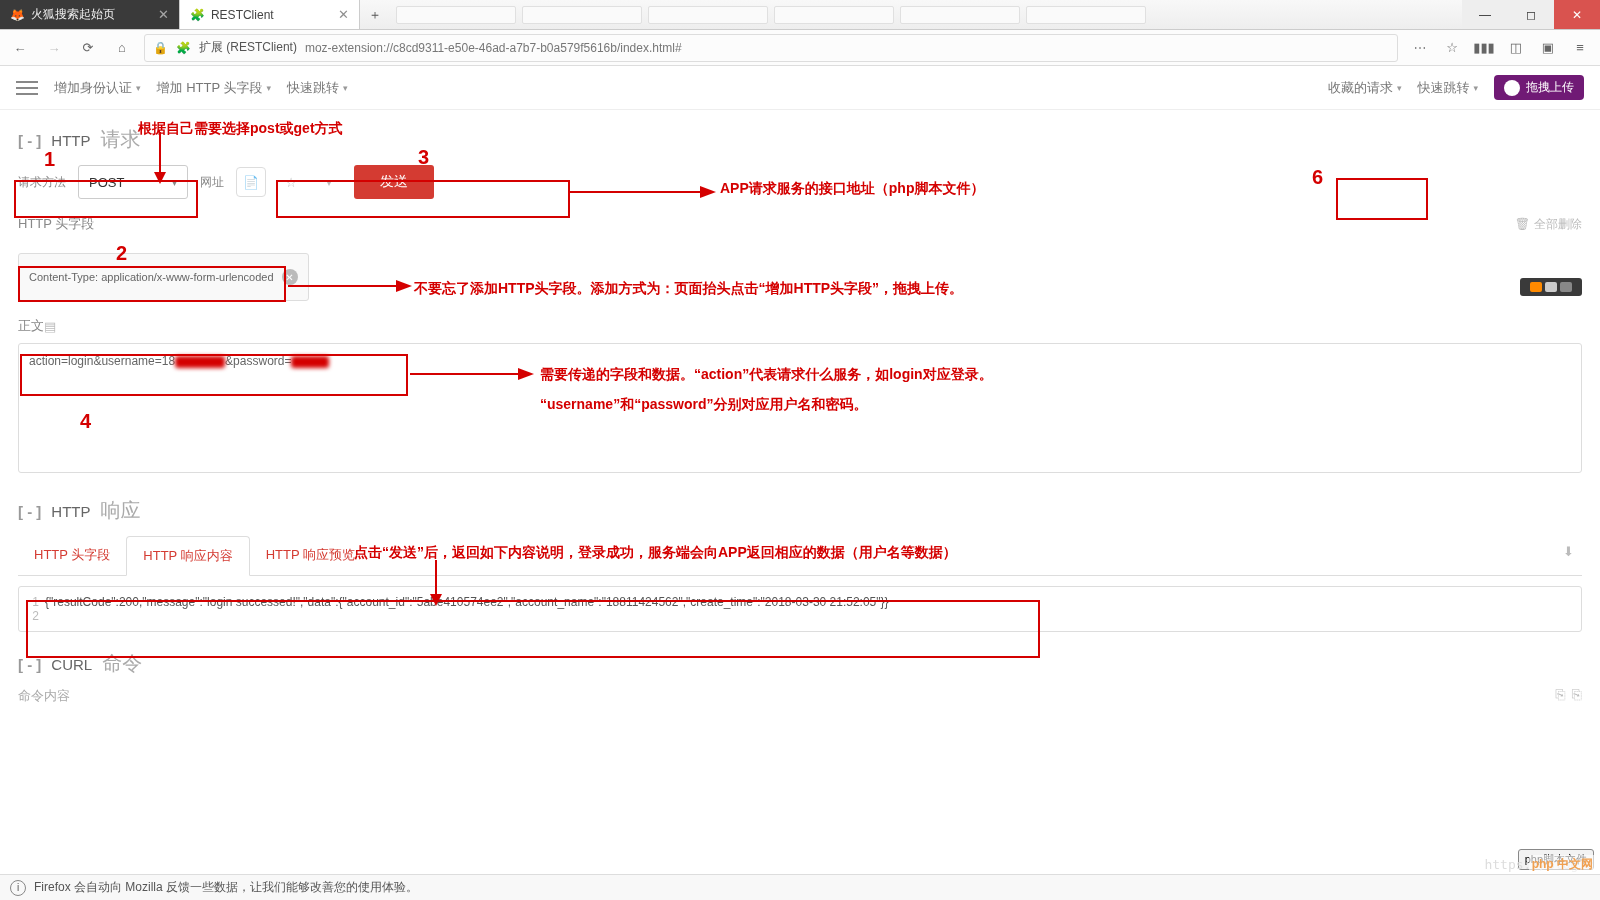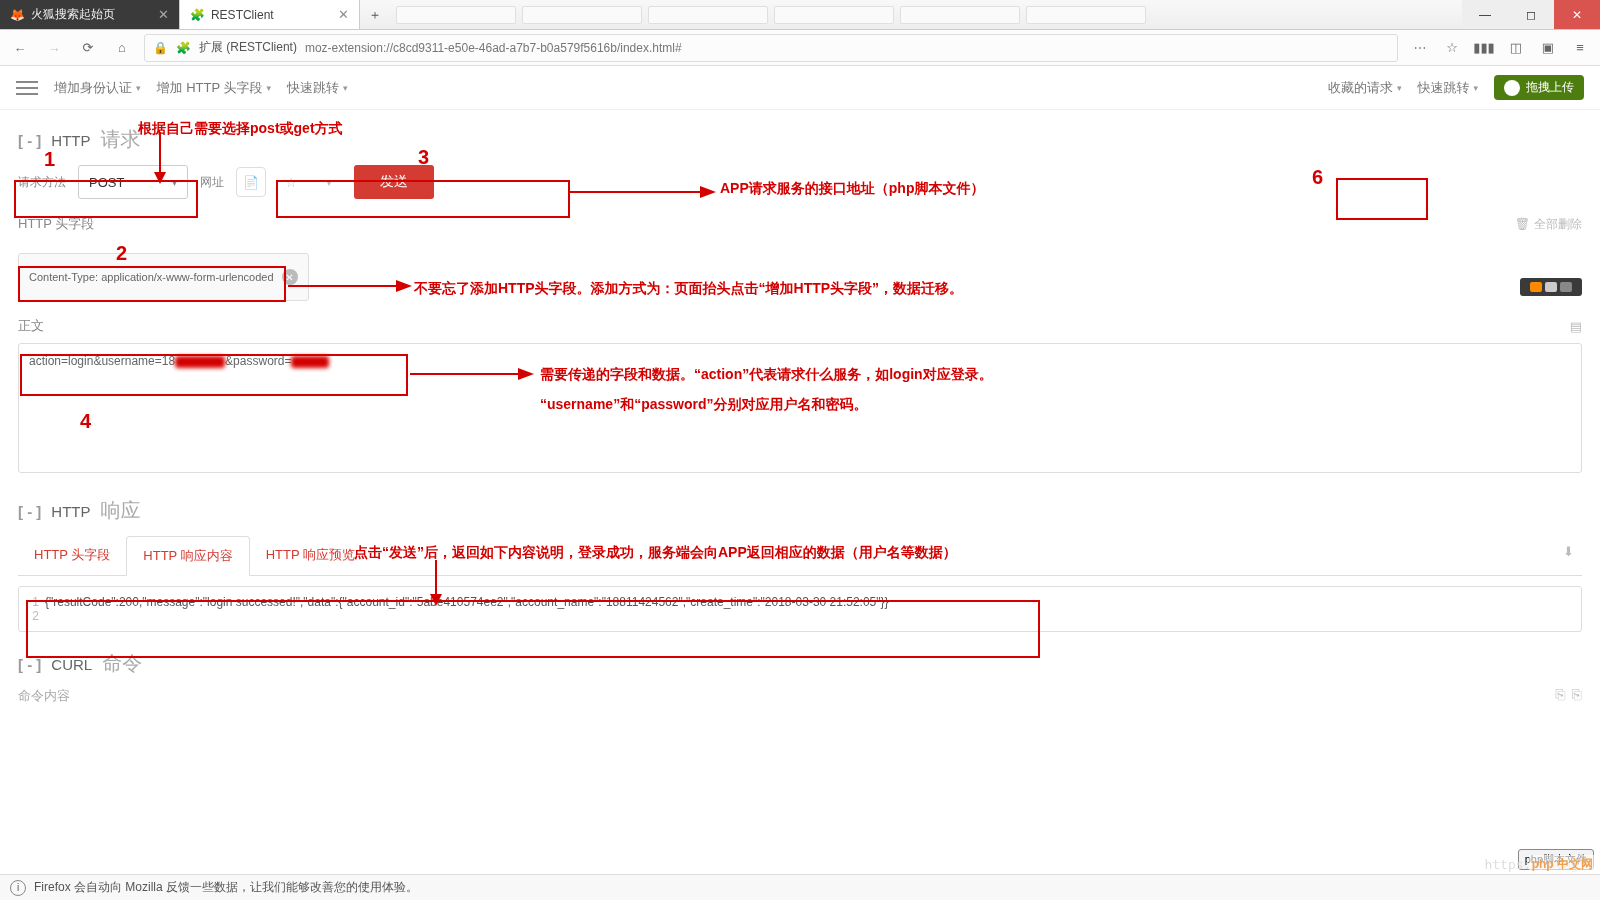--- a/index.html
+++ b/index.html
@@ -25,21 +25,21 @@
 .addr-label { color: #555; }
 .addr-url { color: #777; }
 .nav-right { display: flex; gap: 8px; align-items: center; }
 
 .app-toolbar { height: 44px; display: flex; align-items: center; padding: 0 16px; gap: 16px; border-bottom: 1px solid #eee; background: #fff; font-size: 13px; }
 .hamburger { display: flex; flex-direction: column; gap: 4px; width: 22px; cursor: pointer; }
 .hamburger span { height: 2px; background: #888; }
 .tb-link { color: #777; display: flex; align-items: center; gap: 4px; }
 .tb-link .caret { font-size: 9px; color: #999; }
 .tb-spacer { flex: 1; }
-.upload-btn { background: #4d7c0f; color: #fff; border-radius: 4px; padding: 4px 10px; font-size: 12px; display: flex; align-items: center; gap: 6px; }
+.upload-btn { background: #701a75; color: #fff; border-radius: 4px; padding: 4px 10px; font-size: 12px; display: flex; align-items: center; gap: 6px; }
 .cloud-ico { width: 16px; height: 16px; background: #fff; border-radius: 50%; display: inline-block; }
 
 .content { padding: 10px 18px 0 18px; }
 .section-hdr { display: flex; align-items: baseline; gap: 10px; color: #666; font-size: 15px; margin-top: 6px; }
 .section-hdr .toggle { color: #999; font-weight: bold; }
 .section-hdr .sub { color: #aaa; font-size: 20px; }
 
 .req-row { display: flex; align-items: center; gap: 12px; margin-top: 12px; position: relative; }
 .field-label { color: #888; font-size: 12px; }
 .method-select { border: 1px solid #ccc; border-radius: 3px; height: 34px; width: 110px; display: flex; align-items: center; justify-content: space-between; padding: 0 10px; background: #fff; }
@@ -50,21 +50,21 @@
 .send-btn { background: #d43b32; color: #fff; border: none; border-radius: 3px; height: 34px; width: 80px; font-size: 14px; }
 
 .hdr-section { margin-top: 16px; }
 .hdr-line { display: flex; align-items: center; justify-content: space-between; }
 .hdr-title { color: #888; font-size: 13px; }
 .clear-all { color: #bbb; font-size: 12px; display: flex; align-items: center; gap: 4px; }
 .header-chip { display: inline-flex; align-items: center; gap: 8px; border: 1px solid #ddd; background: #f9f9f9; border-radius: 3px; padding: 15px 10px; font-size: 11px; color: #666; margin-top: 20px; }
 .header-chip .chip-x { width: 16px; height: 16px; border-radius: 50%; background: #bbb; color: #fff; display: flex; align-items: center; justify-content: center; font-size: 10px; }
 
 .body-section { margin-top: 16px; }
-.body-label { color: #888; font-size: 13px; display: flex; justify-content: space-between; align-items: center; }
+.body-label { color: #888; font-size: 13px; display: flex; justify-content: flex-start; align-items: center; }
 .body-input { width: 100%; height: 130px; border: 1px solid #ddd; border-radius: 3px; padding: 10px; margin-top: 8px; font-family: Consolas, monospace; font-size: 12px; color: #666; background: #fff; position: relative; }
 
 .tabs { display: flex; border-bottom: 1px solid #ddd; margin-top: 12px; }
 .tab { padding: 10px 16px; color: #d43b32; font-size: 13px; cursor: pointer; }
 .tab.active { border: 1px solid #ddd; border-bottom: 1px solid #fff; background: #fff; margin-bottom: -1px; border-radius: 4px 4px 0 0; }
 
 .resp-box { border: 1px solid #ddd; border-radius: 3px; margin-top: 10px; padding: 8px; background: #fff; font-family: Consolas, monospace; font-size: 12px; color: #555; display: flex; gap: 6px; }
 .resp-box .lineno { color: #bbb; width: 12px; text-align: right; }
 
 .curl-box { border: 1px solid #eee; border-radius: 3px; margin-top: 8px; padding: 12px; background: #fcfcfc; font-family: Consolas, monospace; font-size: 12px; color: #c7624a; display: flex; align-items: flex-start; }
@@ -279,21 +279,21 @@
 <div class="phpcn">php 中文网</div>
 
 <div class="anno num" style="left:44px; top:148px;">1</div>
 <div class="anno num" style="left:116px; top:242px;">2</div>
 <div class="anno num" style="left:418px; top:146px;">3</div>
 <div class="anno num" style="left:80px; top:410px;">4</div>
 <div class="anno num" style="left:1312px; top:166px;">6</div>
 
 <div class="anno text" style="left:138px; top:120px;">根据自己需要选择post或get方式</div>
 <div class="anno text" style="left:720px; top:180px;">APP请求服务的接口地址（php脚本文件）</div>
-<div class="anno text" style="left:414px; top:280px;">不要忘了添加HTTP头字段。添加方式为：页面抬头点击“增加HTTP头字段”，数据迁移。</div>
+<div class="anno text" style="left:414px; top:280px;">不要忘了添加HTTP头字段。添加方式为：页面抬头点击“增加HTTP头字段”，拖拽上传。</div>
 <div class="anno text" style="left:540px; top:366px;">需要传递的字段和数据。“action”代表请求什么服务，如login对应登录。</div>
 <div class="anno text" style="left:540px; top:396px;text-align:center;">“username”和“password”分别对应用户名和密码。</div>
 <div class="anno text" style="left:354px; top:544px;">点击“发送”后，返回如下内容说明，登录成功，服务端会向APP返回相应的数据（用户名等数据）</div>
 
 <div class="redbox" style="left:14px; top:180px; width:184px; height:38px;"></div>
 <div class="redbox" style="left:276px; top:180px; width:294px; height:38px;"></div>
 <div class="redbox" style="left:1336px; top:178px; width:92px; height:42px;"></div>
 <div class="redbox" style="left:18px; top:266px; width:268px; height:36px;"></div>
 <div class="redbox" style="left:20px; top:354px; width:388px; height:42px;"></div>
 <div class="redbox" style="left:26px; top:600px; width:1014px; height:58px;"></div>

